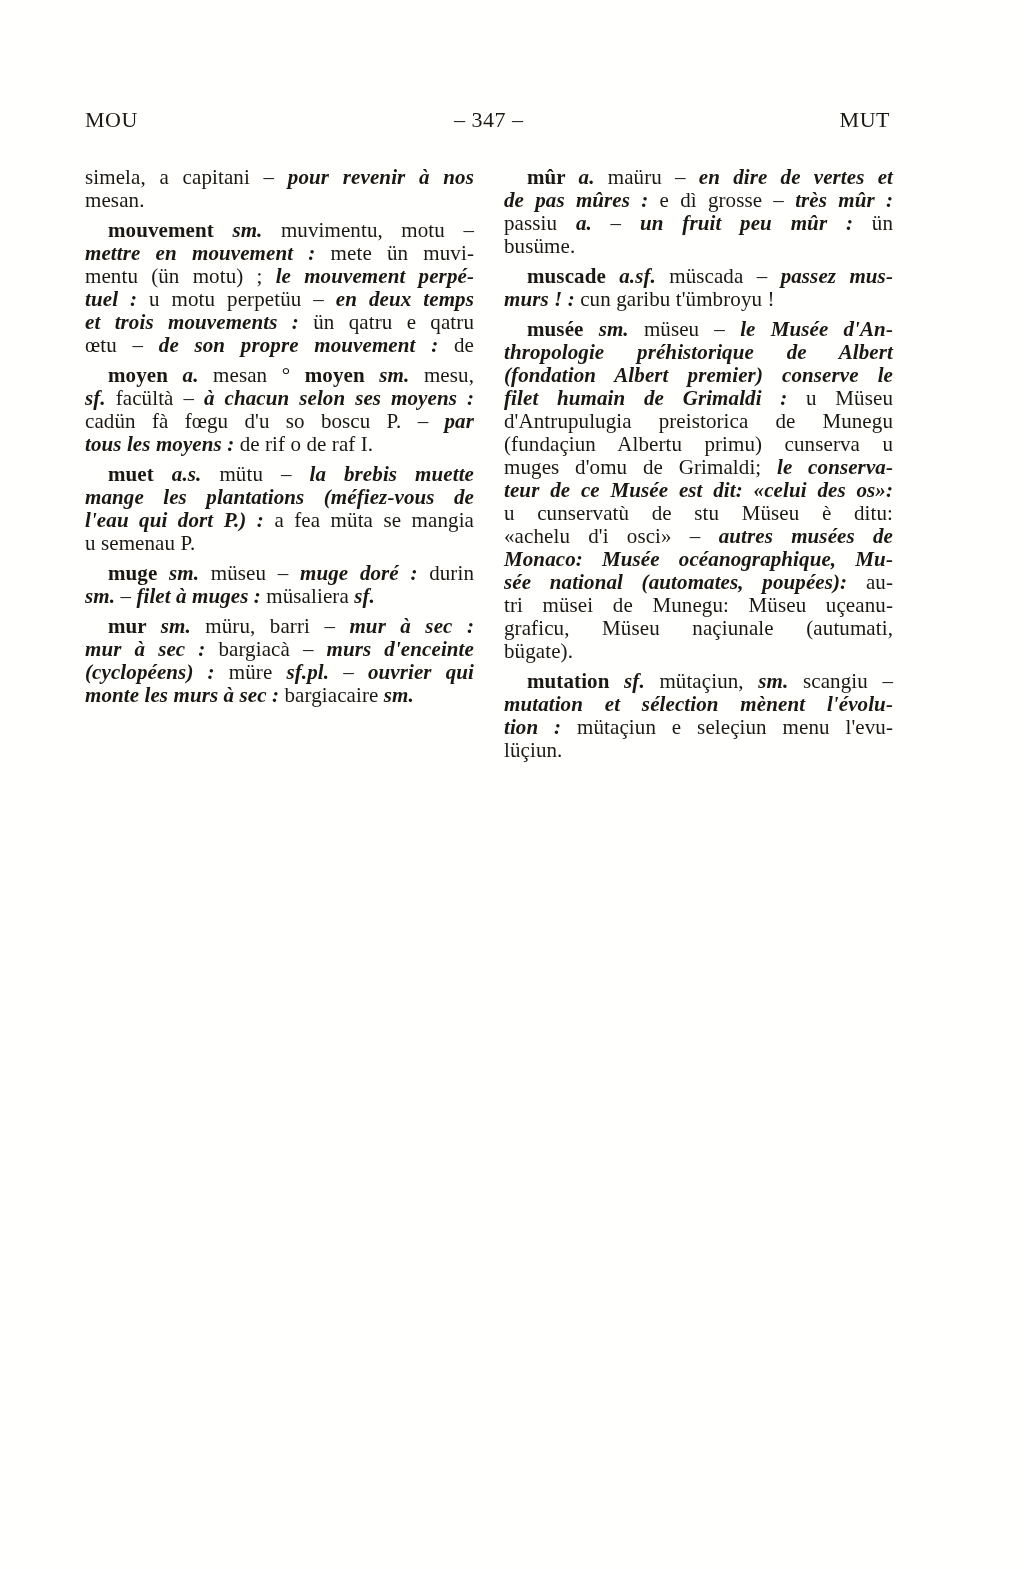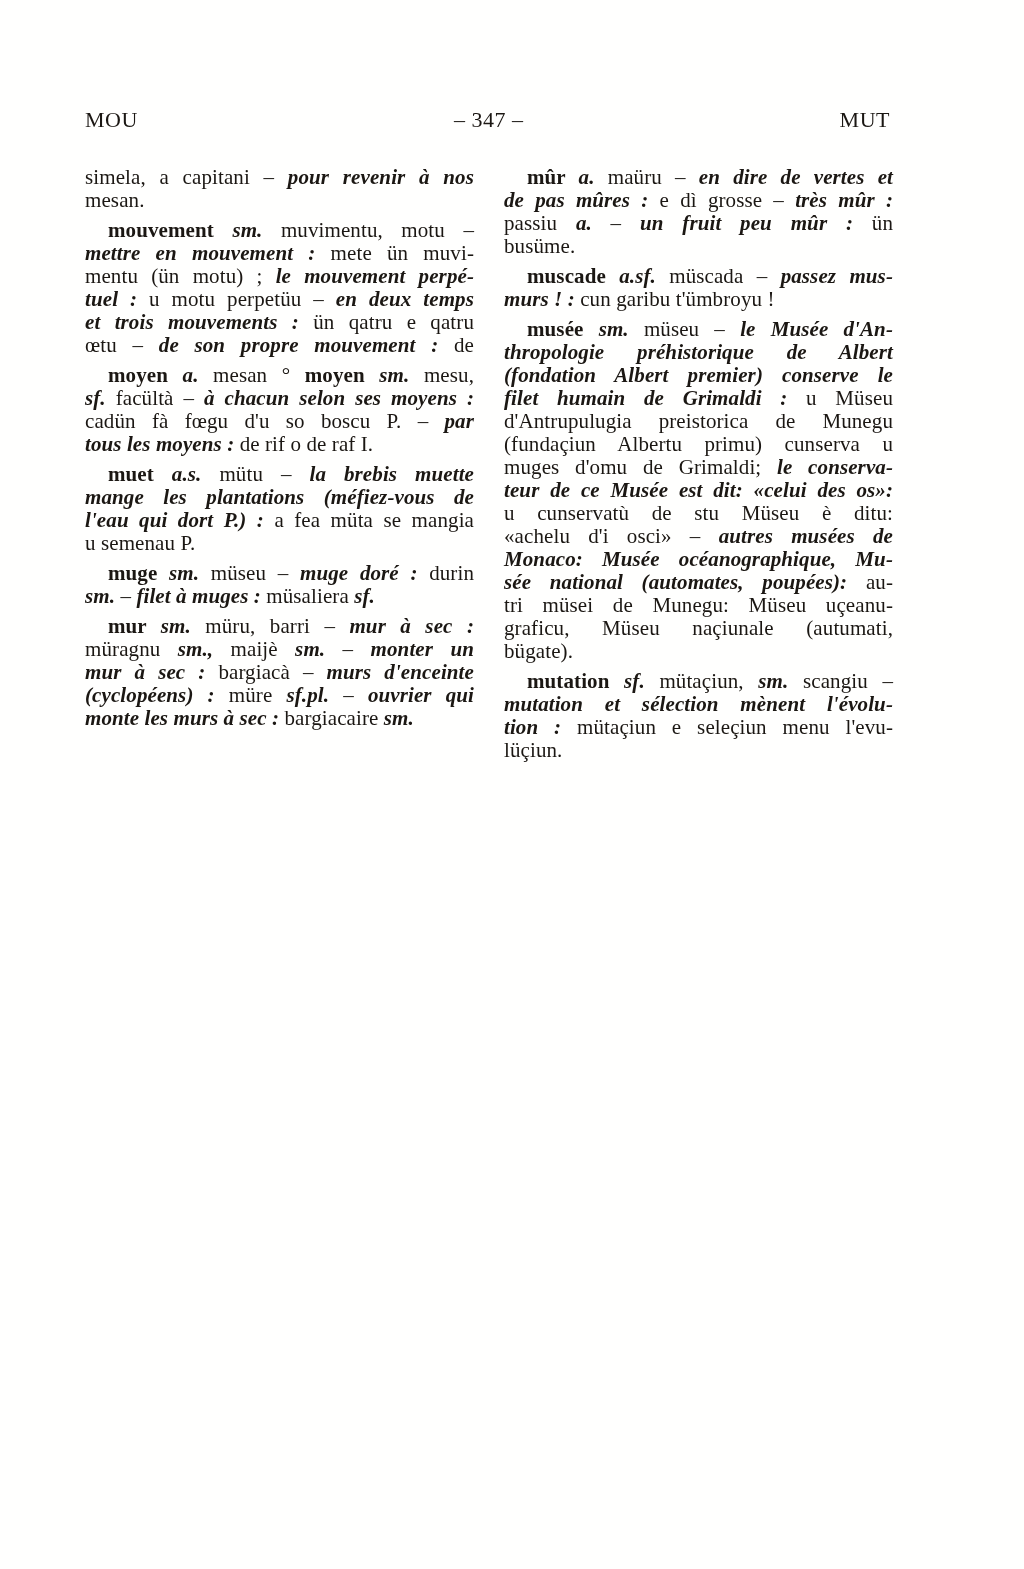--- a/index.html
+++ b/index.html
@@ -85,21 +85,20 @@
         <div class="line"><span class="run-i">mange les plantations (méfiez-vous de</span></div>
         <div class="line"><span class="run-i">l'eau qui dort P.) : </span><span class="run-r">a fea müta se mangia</span></div>
         <div class="line last"><span class="run-r">u semenau P.</span></div>
       </div>
       <div class="para indent">
         <div class="line"><span class="run-b">muge </span><span class="run-i">sm. </span><span class="run-r">müseu – </span><span class="run-i">muge doré : </span><span class="run-r">durin</span></div>
         <div class="line last"><span class="run-i">sm. </span><span class="run-r">– </span><span class="run-i">filet à muges : </span><span class="run-r">müsaliera </span><span class="run-i">sf.</span></div>
       </div>
       <div class="para indent">
         <div class="line"><span class="run-b">mur </span><span class="run-i">sm. </span><span class="run-r">müru, barri – </span><span class="run-i">mur à sec :</span></div>
-        <div class="line"><span class="run-r">müragnu </span><span class="run-i">sm., </span><span class="run-r">maijè </span><span class="run-i">sm. </span><span class="run-r">– </span><span class="run-i">monter un</span></div>
         <div class="line"><span class="run-i">mur à sec : </span><span class="run-r">bargiacà – </span><span class="run-i">murs d'enceinte</span></div>
         <div class="line"><span class="run-i">(cyclopéens) : </span><span class="run-r">müre </span><span class="run-i">sf.pl. </span><span class="run-r">– </span><span class="run-i">ouvrier qui</span></div>
         <div class="line last"><span class="run-i">monte les murs à sec : </span><span class="run-r">bargiacaire </span><span class="run-i">sm.</span></div>
       </div>
     </div>
   <div class="col col-right" id="col-1">
       <div class="para indent">
         <div class="line"><span class="run-b">mûr </span><span class="run-i">a. </span><span class="run-r">maüru – </span><span class="run-i">en dire de vertes et</span></div>
         <div class="line"><span class="run-i">de pas mûres : </span><span class="run-r">e dì grosse – </span><span class="run-i">très mûr :</span></div>
         <div class="line"><span class="run-r">passiu </span><span class="run-i">a. </span><span class="run-r">– </span><span class="run-i">un fruit peu mûr : </span><span class="run-r">ün</span></div>

